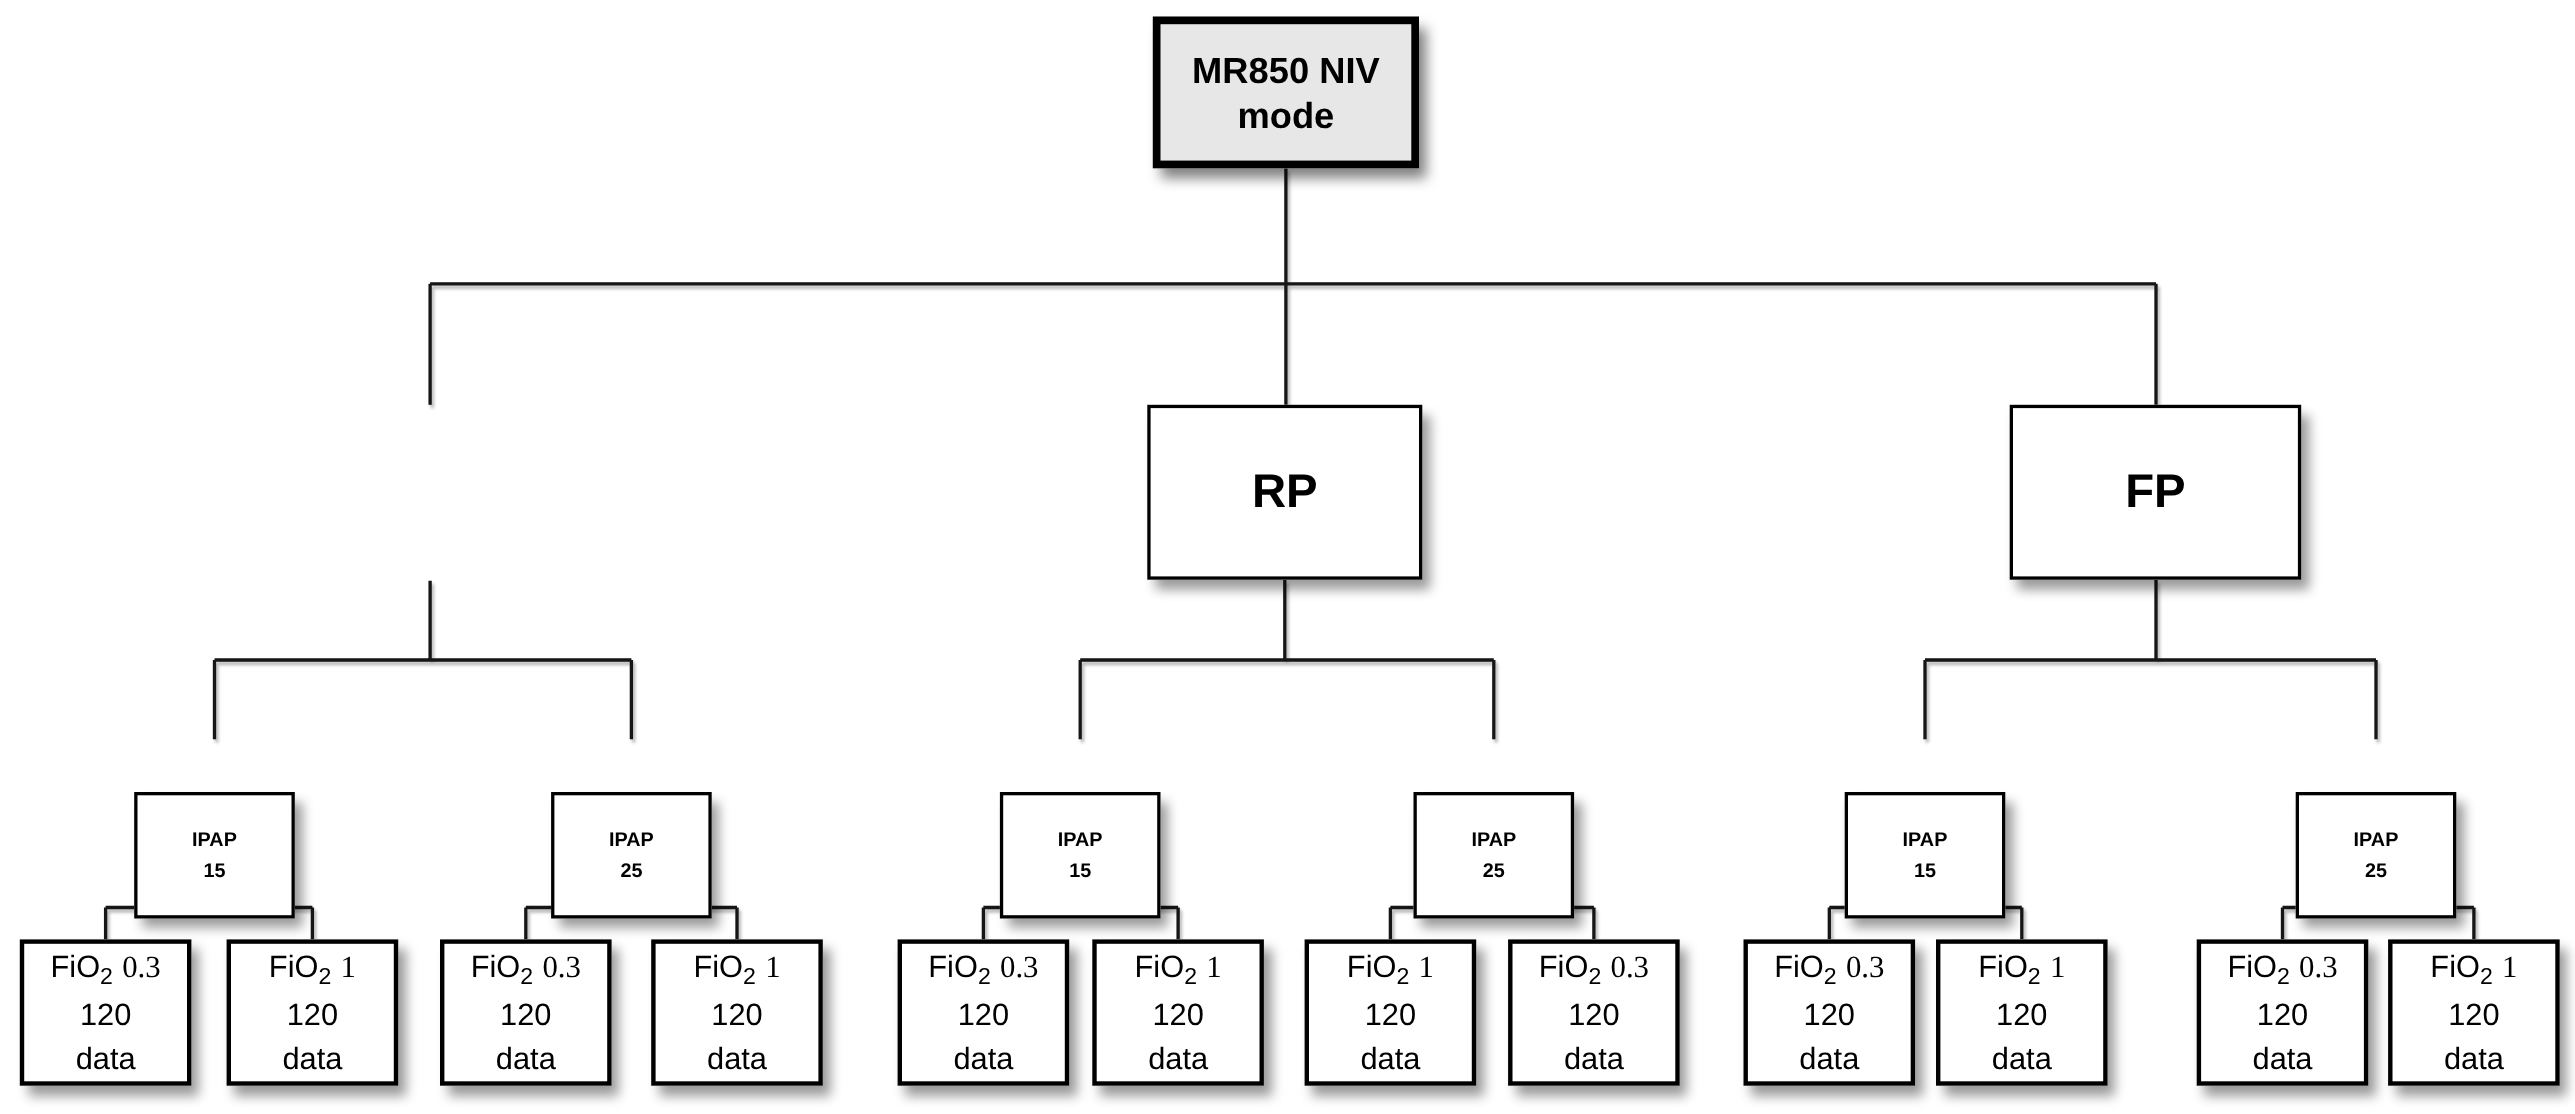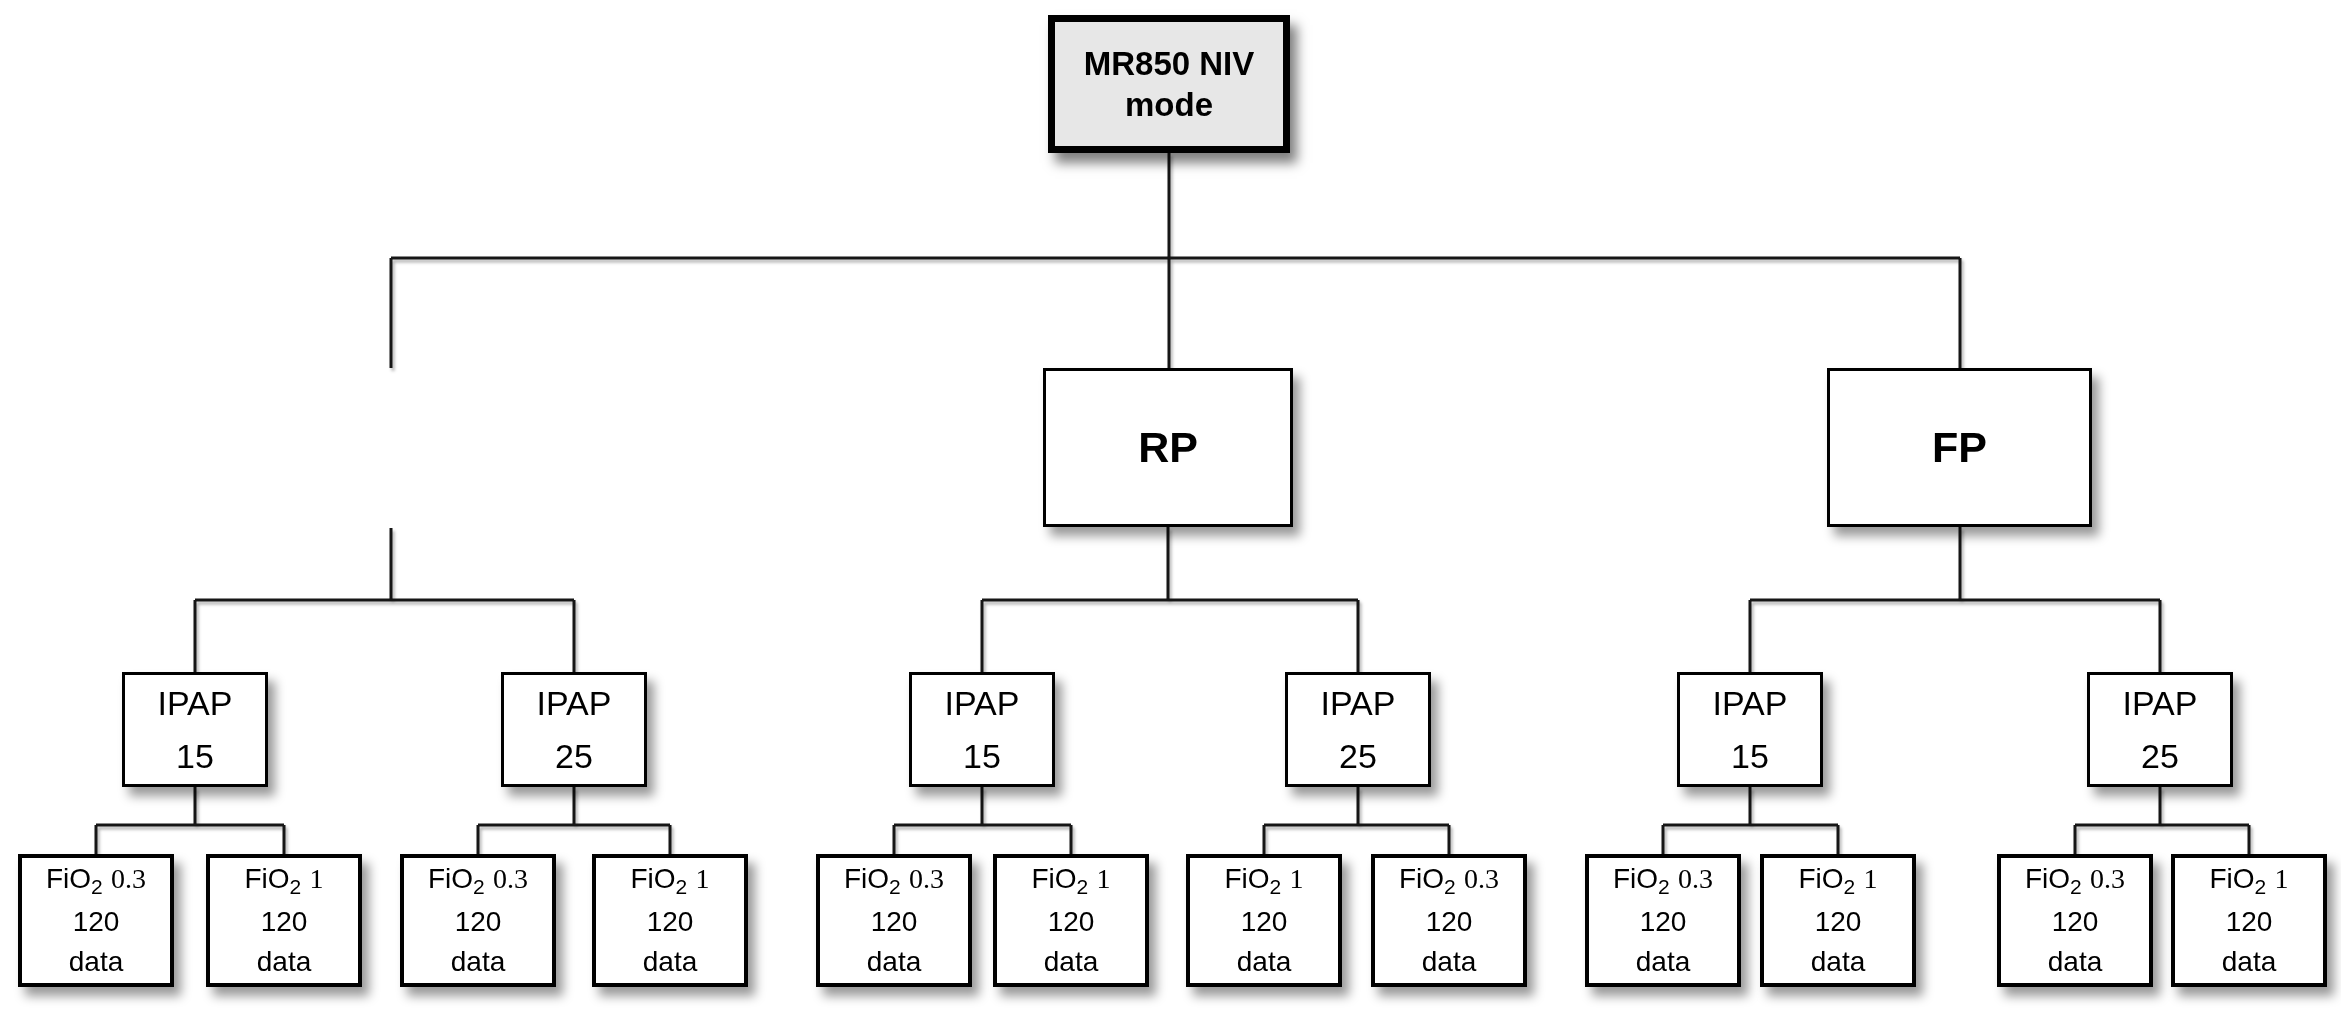--- a/index.html
+++ b/index.html
@@ -27,21 +27,21 @@
   }
   .root {
     background: #e7e7e7;
     border-width: 7px;
     font-weight: 700;
     font-size: 33px;
     line-height: 1.25;
     box-shadow: 7px 10px 11px rgba(0,0,0,0.50);
   }
   .branch { font-weight: 700; font-size: 43px; }
-  .ipap   { font-weight: 400; font-size: 34px; line-height: 1.55; }
+  .ipap   { font-weight: 700; font-size: 18px; line-height: 1.55; margin-top: 48px; }
   .leaf   { font-size: 28px; line-height: 1.42; border-width: 4px; font-weight: 400; }
   .sub    { font-size: 0.75em; vertical-align: -0.30em; }
   .val    { margin-left: 0.30em; font-family: Liberation Serif, serif; }
 </style>
 </head>
 <body>
 
 <div class="canvas">
 
   <svg class="connectors" viewBox="0 0 2341 1013" xmlns="http://www.w3.org/2000/svg">

